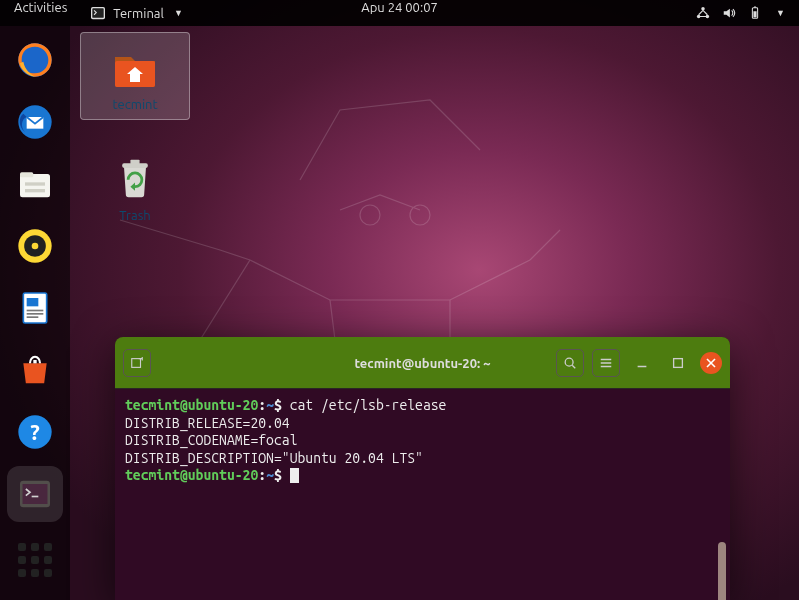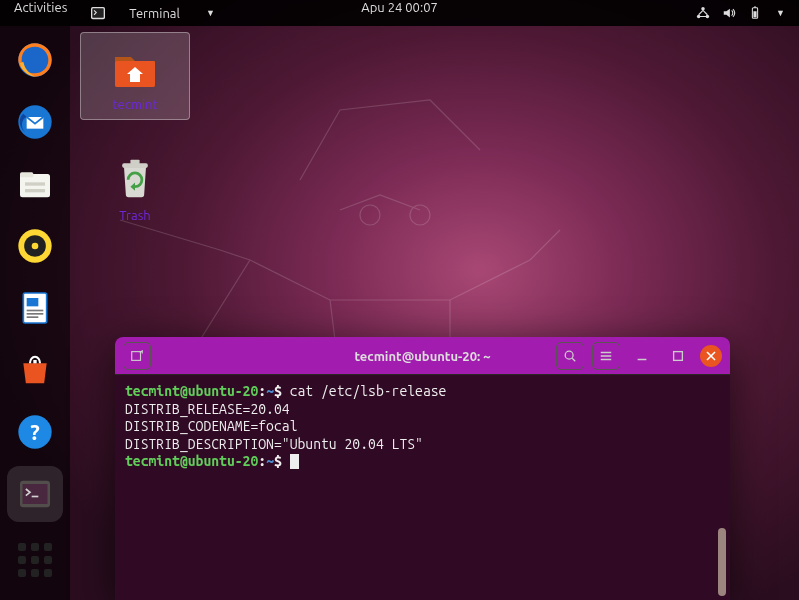--- a/index.html
+++ b/index.html
@@ -19,21 +19,21 @@
 
 .top-panel {
   position: absolute; top:0; left:0; right:0; height:26px;
   background: rgba(0,0,0,.9);
   display:flex; 
   font-size:13px;
   color:#ddd;
   z-index:10;
 }
 .top-panel .activities { padding:0 14px; cursor:pointer; }
-.top-panel .app-menu { display:flex; align-items:center; gap:24px; padding:0 10px; cursor:pointer; }
+.top-panel .app-menu { display:flex; align-items:center; gap:8px; padding:0 10px; cursor:pointer; }
 .top-panel .clock { position:absolute; left:50%; transform:translateX(-50%); cursor:pointer; }
 .top-panel .status { margin-left:auto; display:flex; align-items:center; gap:12px; padding-right:14px; }
 .top-panel svg { width:14px; height:14px; fill:#ddd; display:block; }
 .tri-down { font-size:9px; margin-left:2px; }
 
 
 .dock {
   position:absolute; left:0; top:26px; bottom:0; width:70px;
   background: rgba(0,0,0,.55);
   display:flex; flex-direction:column; align-items:center;
@@ -68,37 +68,37 @@
   position:absolute;
   width:110px;
   padding:10px 0 8px 0;
   display:flex; flex-direction:column; align-items:center;
   border-radius:4px;
   cursor:pointer;
 }
 .desktop-icon.selected { background: rgba(255,255,255,.18); border:1px solid rgba(255,255,255,.35); }
 .desktop-icon .icon-box { width:48px; height:48px; display:flex; align-items:center; justify-content:center; }
 .desktop-icon .label {
-  margin-top:6px; font-size:13px; color:#6d28d9;
+  margin-top:6px; font-size:13px; color:#0c4a6e;
 }
 
 
 .window {
   position:absolute;
   left:115px; top:337px;
   width:615px; height:263px;
   background:#300a24;
   border-radius:8px 8px 0 0;
   box-shadow: 0 8px 40px rgba(0,0,0,.6);
   overflow:hidden;
   z-index:6;
 }
 .titlebar {
-  height:38px;
-  background:#a21caf;
+  height:52px;
+  background:#4d7c0f;
   display:flex; align-items:center;
   padding:0 8px;
   position:relative;
   border-bottom:1px solid #2a2624;
 }
 .titlebar .new-tab-btn {
   width:28px; height:28px; border:1px solid #5a5552; border-radius:5px;
   display:flex; align-items:center; justify-content:center; cursor:pointer;
 }
 .titlebar .title {

